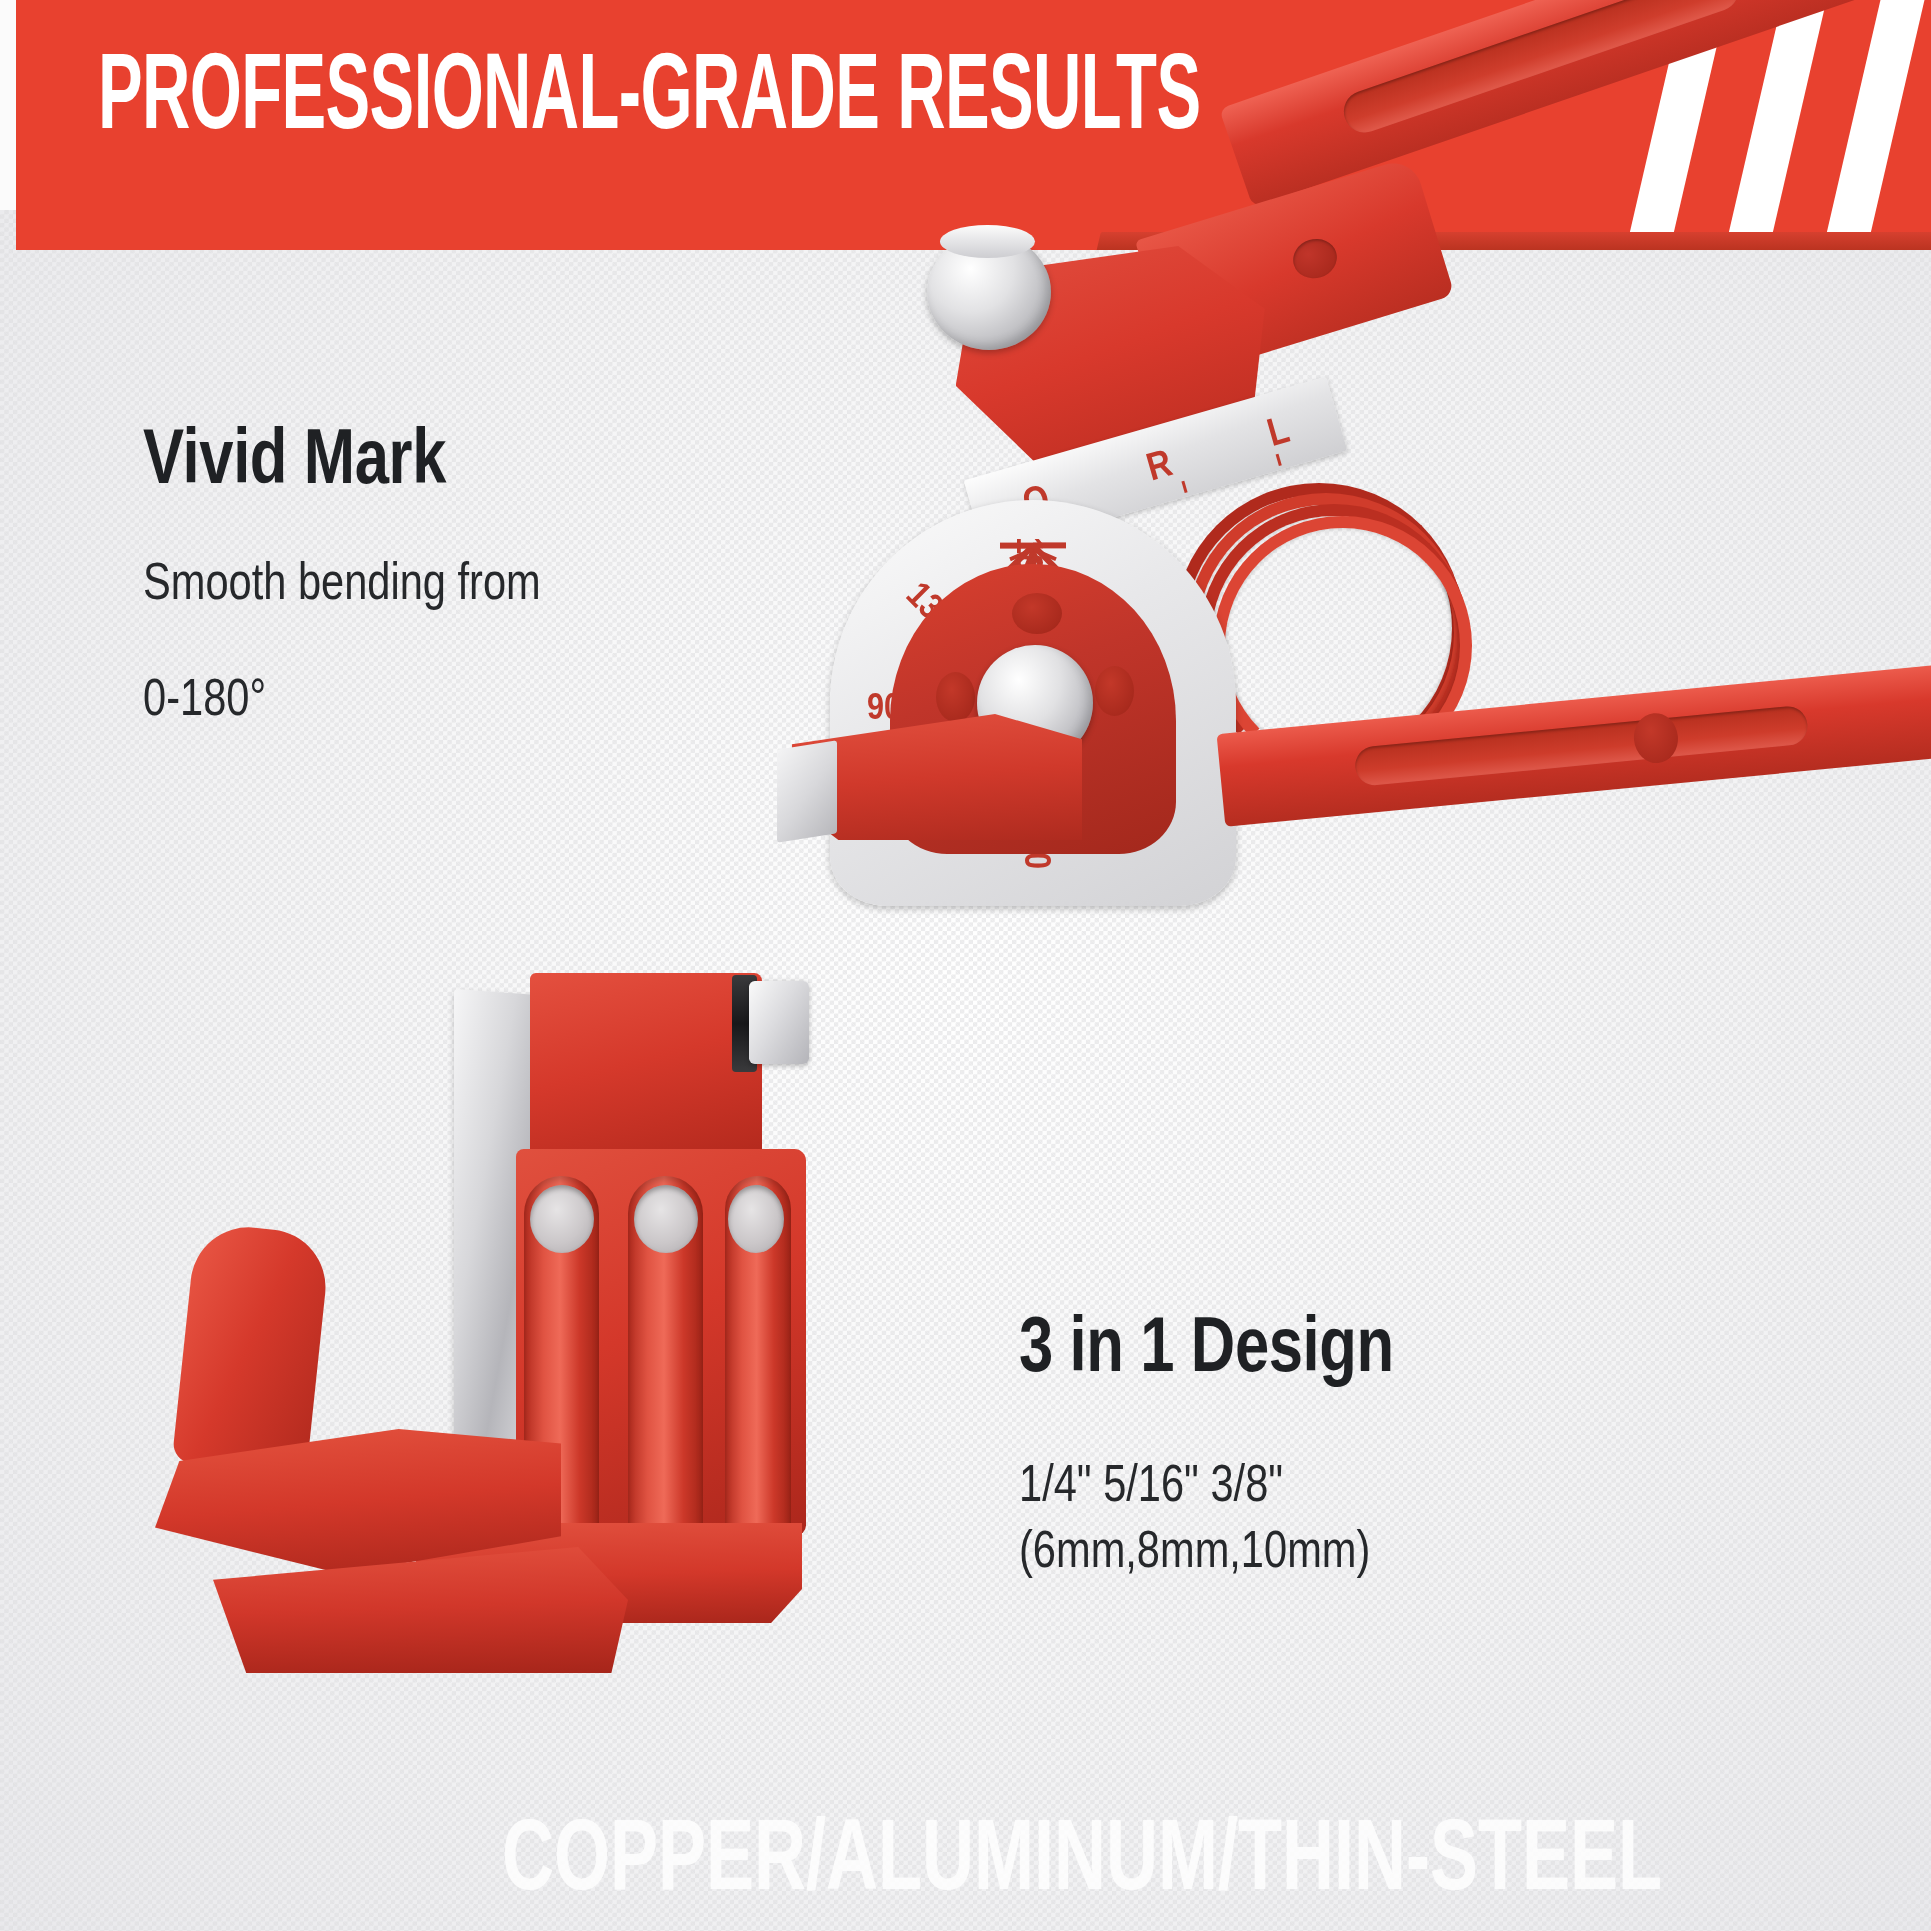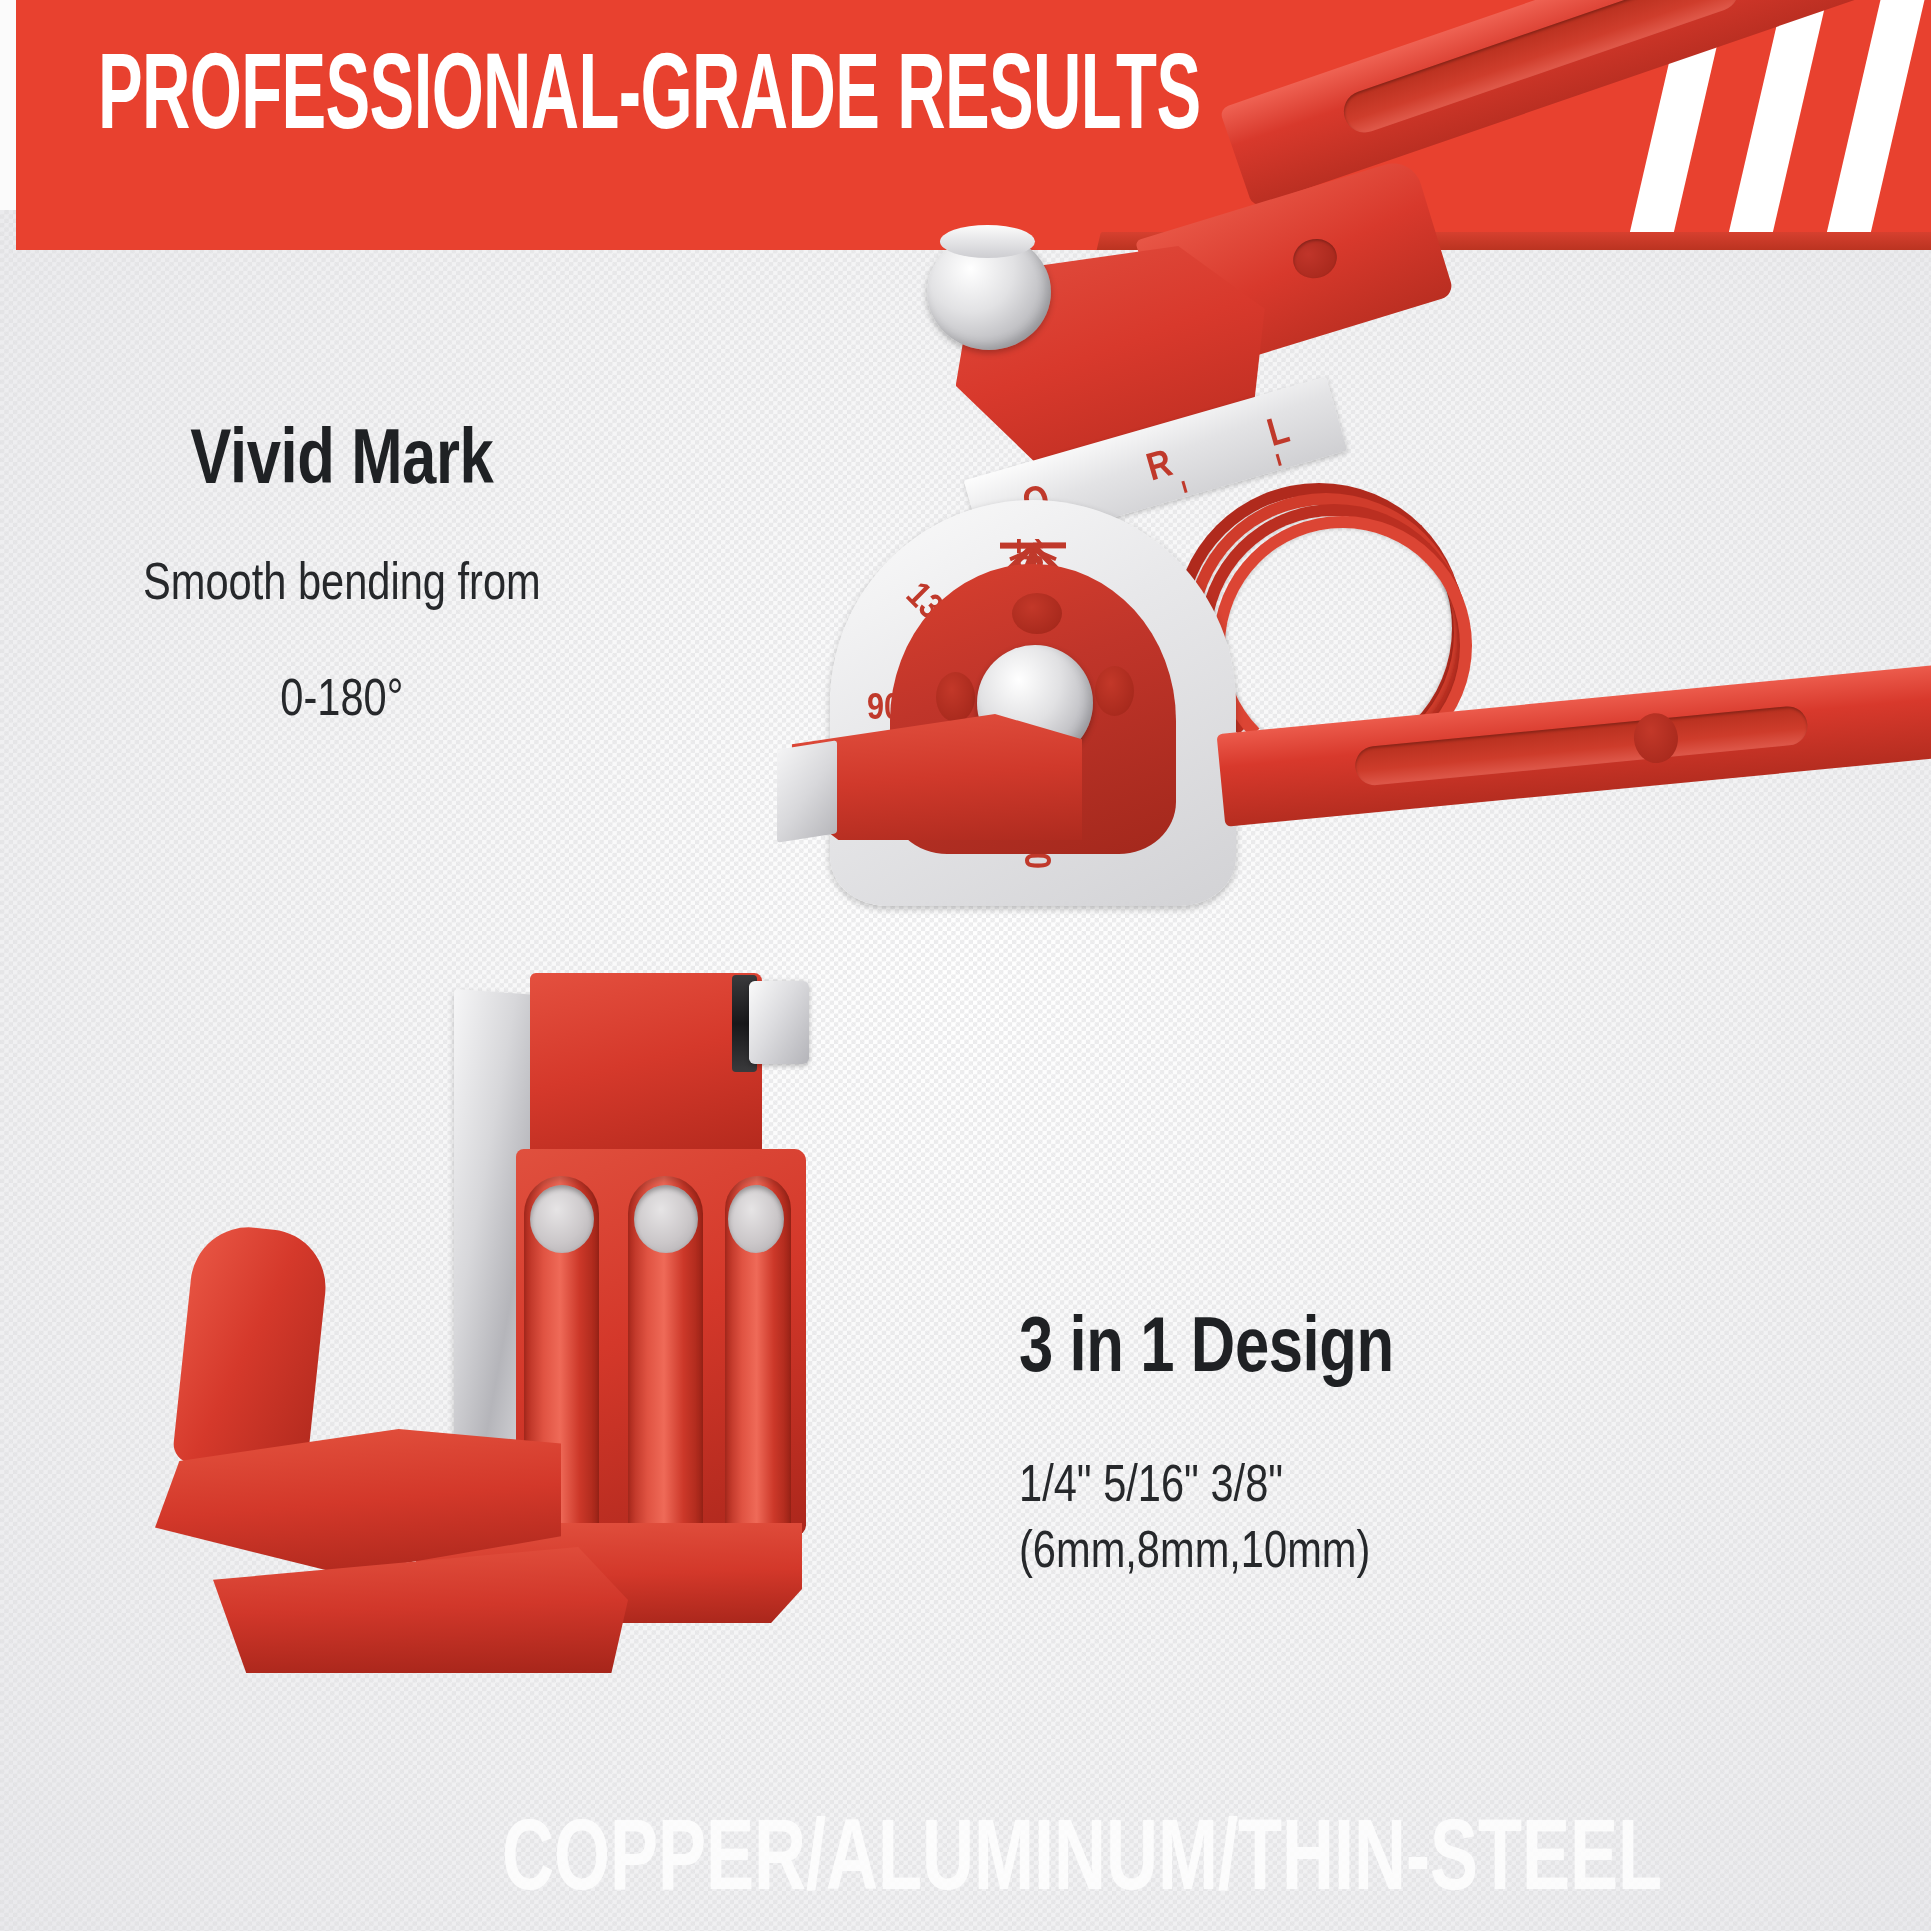--- a/index.html
+++ b/index.html
@@ -75,21 +75,21 @@
   }
   .feat-title.center { transform-origin:center top; }
   .feat-sub {
     font-size:52px; line-height:66px; font-weight:400;
     color:#26282b;
     transform:scaleX(.80); transform-origin:left top;
     white-space:nowrap;
   }
   .feat-sub.center { transform-origin:center top; }
 
-  #feat-vivid   { left:143px; top:415px; text-align:center; }
+  #feat-vivid   { left:143px; top:415px; text-align:left; }
   #feat-vivid .feat-sub { margin-top:50px; }
 
   #feat-3in1 { left:1019px; top:1303px; width:0; text-align:center; }
   #feat-3in1 .feat-title { transform:scaleX(.80) translateX(-50%); }
   #feat-3in1 .feat-sub   { transform:scaleX(.80) translateX(-50%); }
   #feat-3in1 .feat-sub.first { margin-top:64px; }
 
   
   .ghost-text {
     position:absolute; left:502px; top:1804px;

